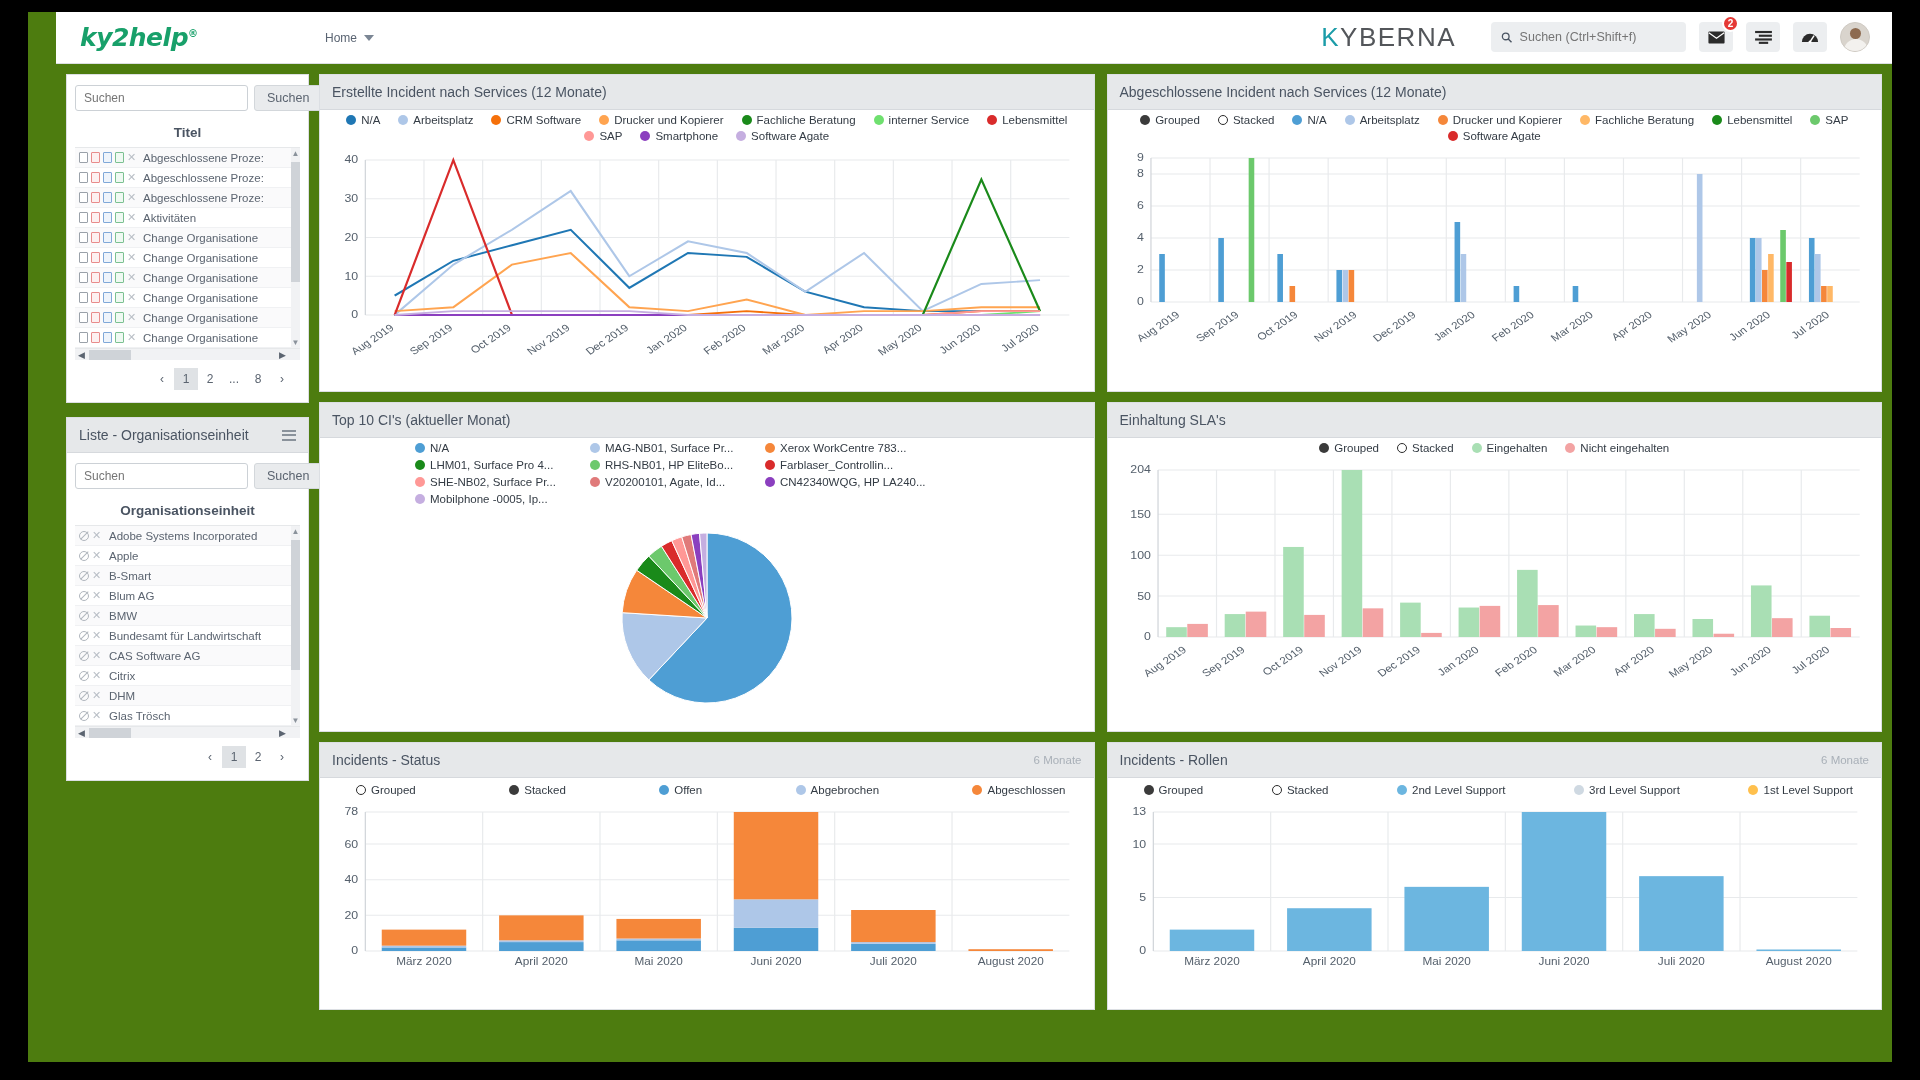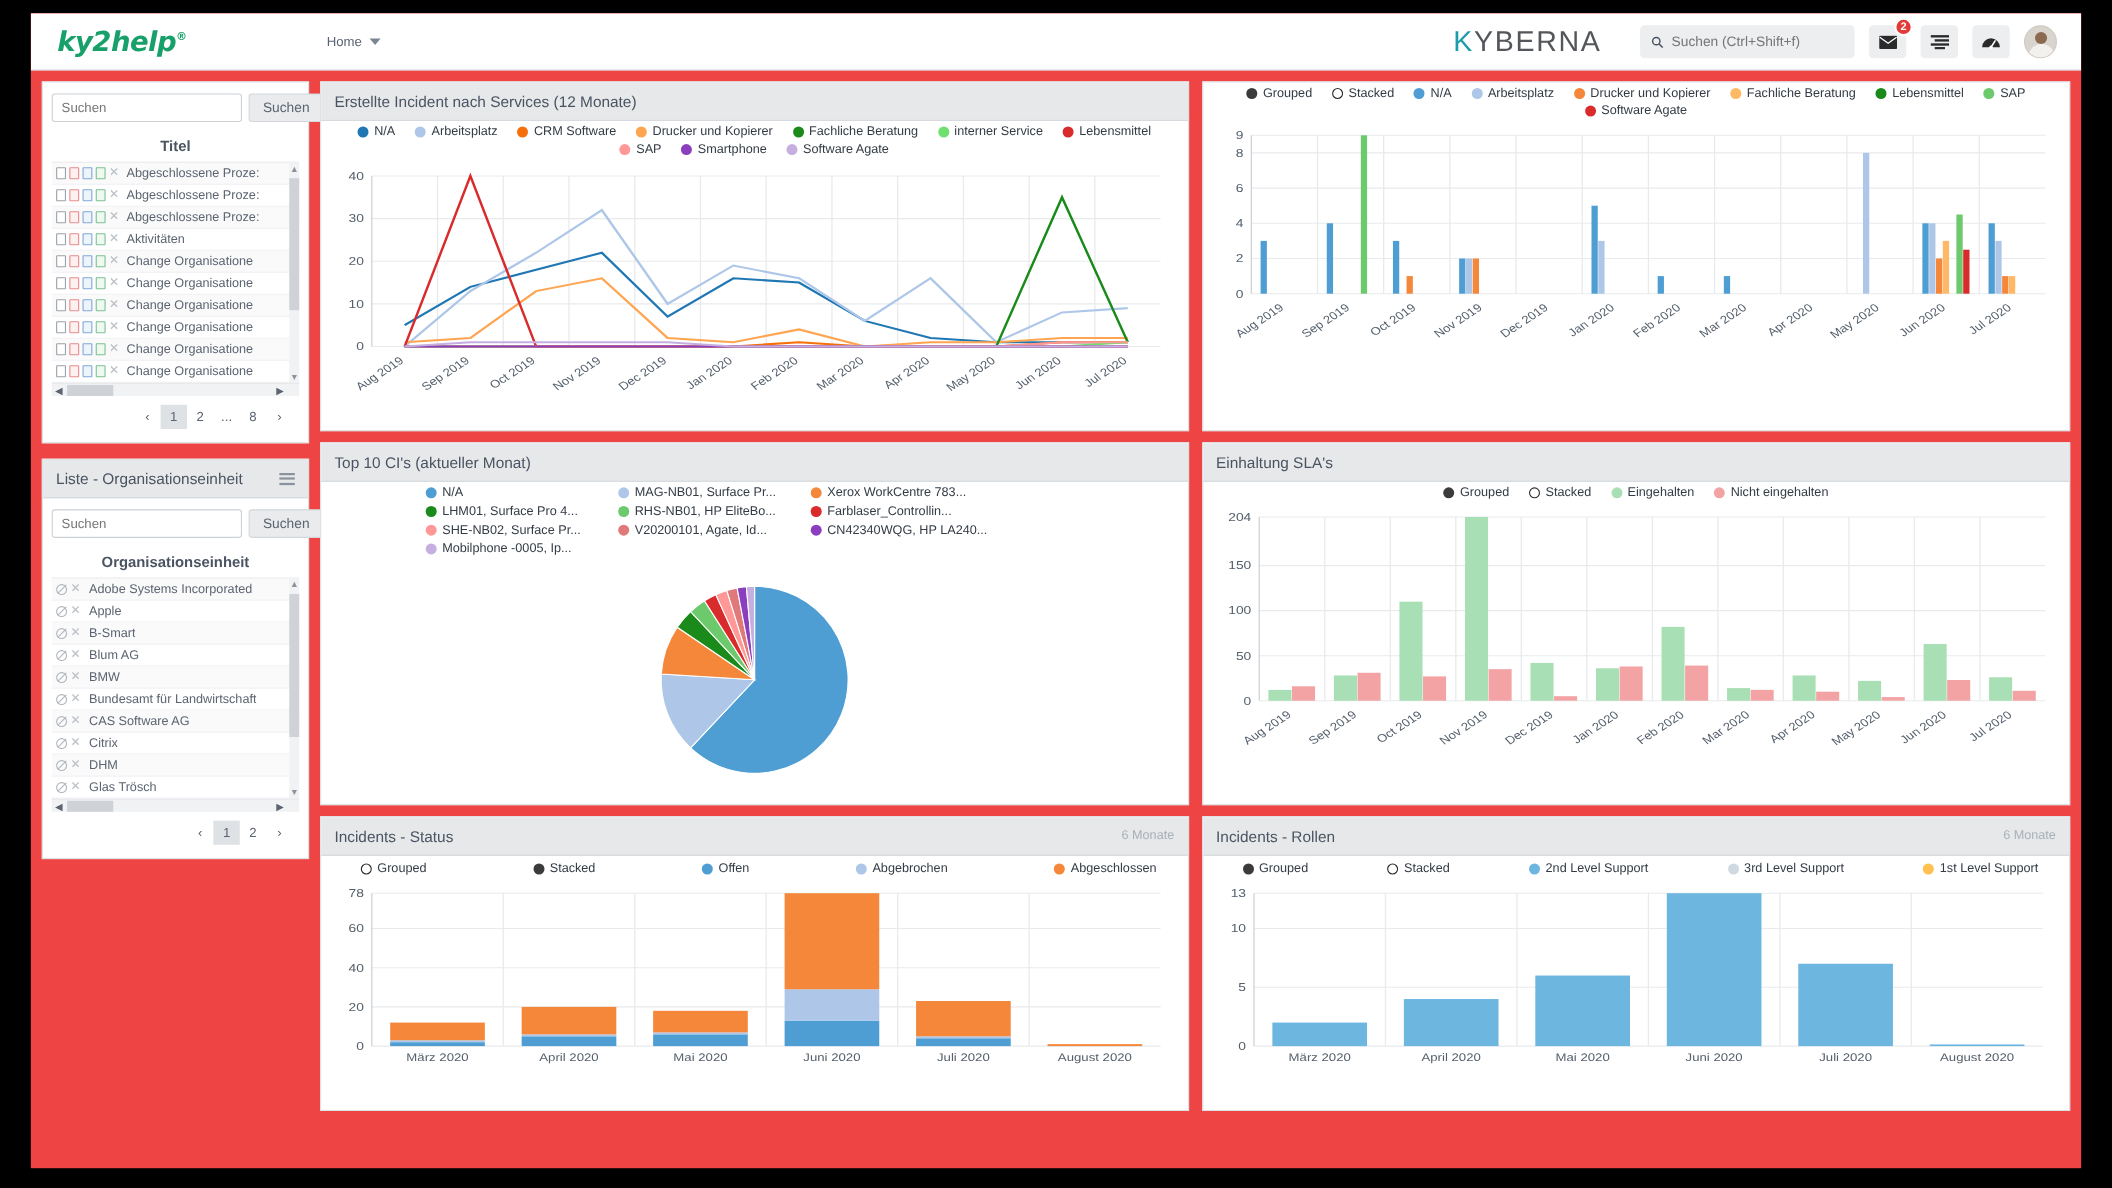--- a/index.html
+++ b/index.html
@@ -7,22 +7,23 @@
   body {
     background: #000;
     font-family: "Liberation Sans", sans-serif;
     font-size: 13px;
     color: #3d4852;
   }
   .screen {
     position: absolute;
     left: 28px; top: 12px;
     width: 1864px; height: 1050px;
-    background: #ef4444;
+    background: #4d7c0f;
     overflow: hidden;
+    padding-left: 28px;
   }
   
   .topbar {
     height: 52px; background: #fff;
     display: flex; align-items: center;
     border-bottom: 1px solid #dcdfe3;
     position: relative;
   }
   .logo {
     margin-left: 24px; width: 150px;
@@ -33,21 +34,21 @@
   .logo sup { font-size: 10px; vertical-align: super; }
   .nav-home {
     margin-left: 95px; font-size: 12px; color: #5a6472;
     display: flex; align-items: center; gap: 7px; cursor: pointer;
   }
   .caret-down {
     width: 0; height: 0; border-left: 5px solid transparent;
     border-right: 5px solid transparent; border-top: 6px solid #7b8694;
   }
   .topbar-right {
-    margin-left: auto; display: flex; align-items: flex-end; gap: 13px;
+    margin-left: auto; display: flex; align-items: flex-start; gap: 13px;
     margin-right: 22px;
   }
   .brand {
     font-size: 26px; letter-spacing: 1.5px; color: #53565a;
     font-family: "Liberation Sans", sans-serif; font-weight: 400;
     margin-right: 22px;
   }
   .brand .k { color: #1b9ca8; }
   .searchbox {
     width: 195px; height: 30px; background: #eceef0; border-radius: 4px;
@@ -553,20 +554,23 @@
                 <path d="M54.91666666666667 163 L104.75 163 L154.58333333333334 163 L204.41666666666669 163 L254.25 163 L304.08333333333337 163 L353.9166666666667 163 L403.75 163 L453.58333333333337 163 L503.4166666666667 163 L553.25 163 L603.0833333333334 159.125" fill="none" stroke="#6fe06f" stroke-width="1.9"></path>
                 <path d="M54.91666666666667 163 L104.75 8 L154.58333333333334 163 L204.41666666666669 163 L254.25 163 L304.08333333333337 163 L353.9166666666667 163 L403.75 163 L453.58333333333337 163 L503.4166666666667 163 L553.25 163 L603.0833333333334 163" fill="none" stroke="#d92b2b" stroke-width="1.9"></path>
                 <path d="M54.91666666666667 163 L104.75 163 L154.58333333333334 163 L204.41666666666669 163 L254.25 163 L304.08333333333337 163 L353.9166666666667 163 L403.75 163 L453.58333333333337 163 L503.4166666666667 163 L553.25 159.125 L603.0833333333334 159.125" fill="none" stroke="#ff9896" stroke-width="1.9"></path>
                 <path d="M54.91666666666667 163 L104.75 163 L154.58333333333334 163 L204.41666666666669 163 L254.25 163 L304.08333333333337 163 L353.9166666666667 163 L403.75 163 L453.58333333333337 163 L503.4166666666667 163 L553.25 163 L603.0833333333334 163" fill="none" stroke="#8b3fbf" stroke-width="1.9"></path>
                 <path d="M54.91666666666667 163 L104.75 159.125 L154.58333333333334 159.125 L204.41666666666669 159.125 L254.25 159.125 L304.08333333333337 163 L353.9166666666667 163 L403.75 163 L453.58333333333337 163 L503.4166666666667 163 L553.25 163 L603.0833333333334 163" fill="none" stroke="#c5aee0" stroke-width="1.9"></path>
               </svg>
           </div>
         </div>
 
         <div class="chart-panel">
+          <div class="panel-head">
+            <span>Abgeschlossene Incident nach Services (12 Monate)</span>
+          </div>
           <div class="legend" id="lg-1">
               <div class="lg">
                 <span class="dot" style="background: rgb(59, 59, 59);"></span>
                 <span>Grouped</span>
               </div>
               <div class="lg">
                 <span class="dot hollow" style="background: rgb(255, 255, 255);"></span>
                 <span>Stacked</span>
               </div>
               <div class="lg">

